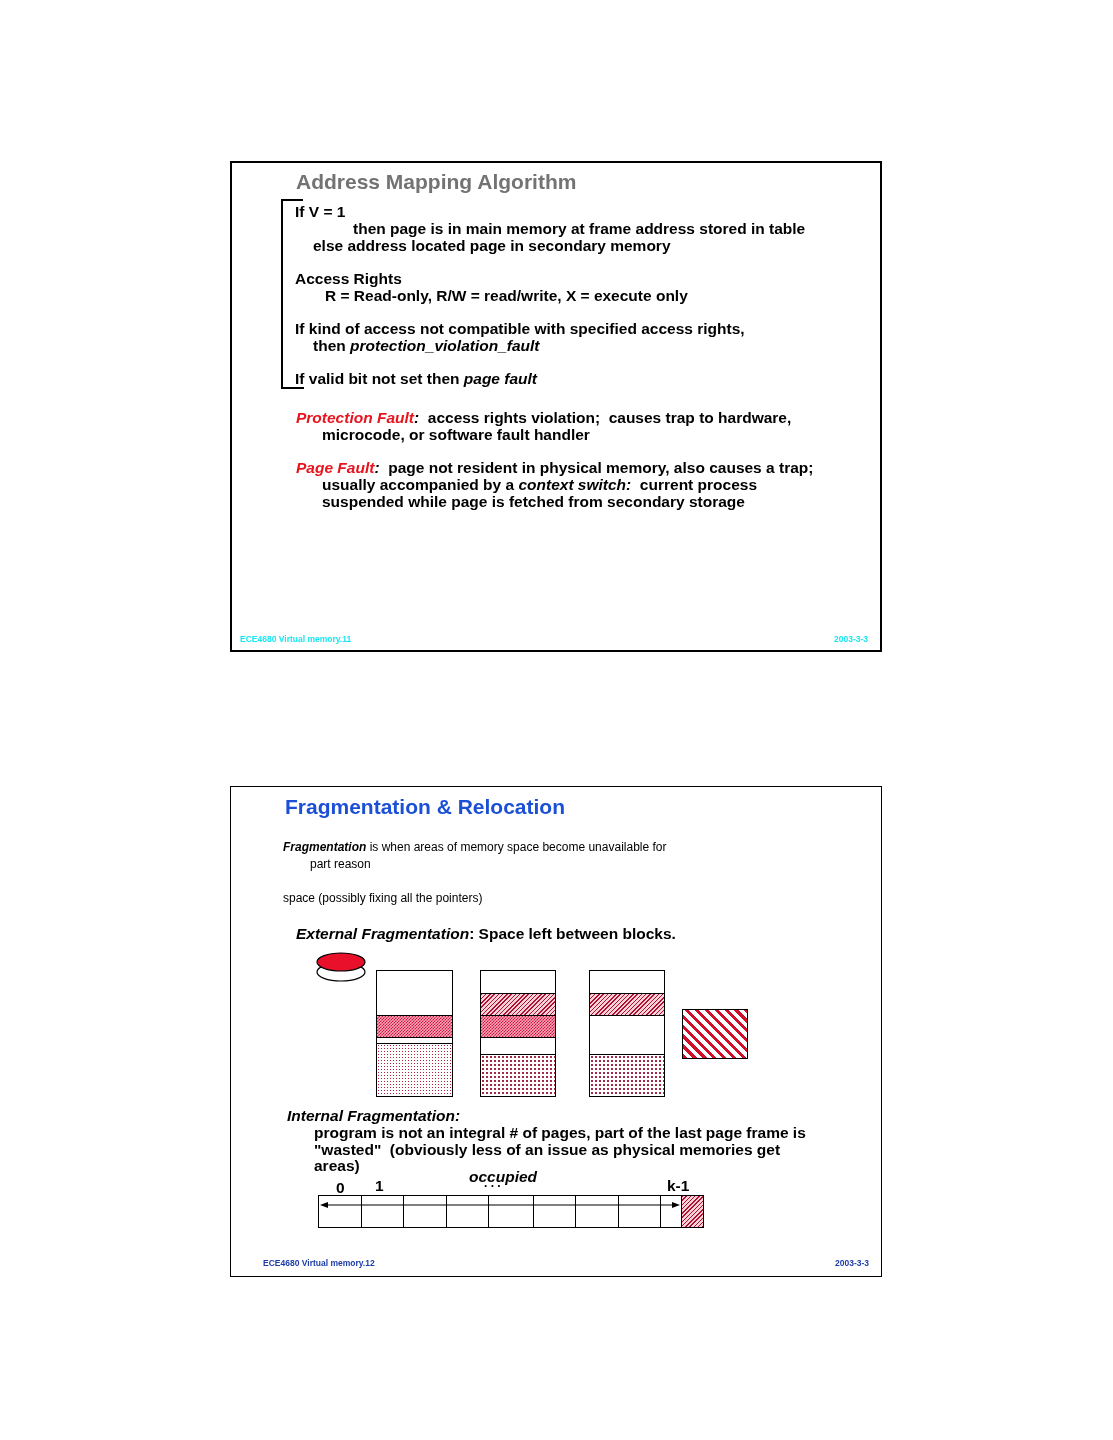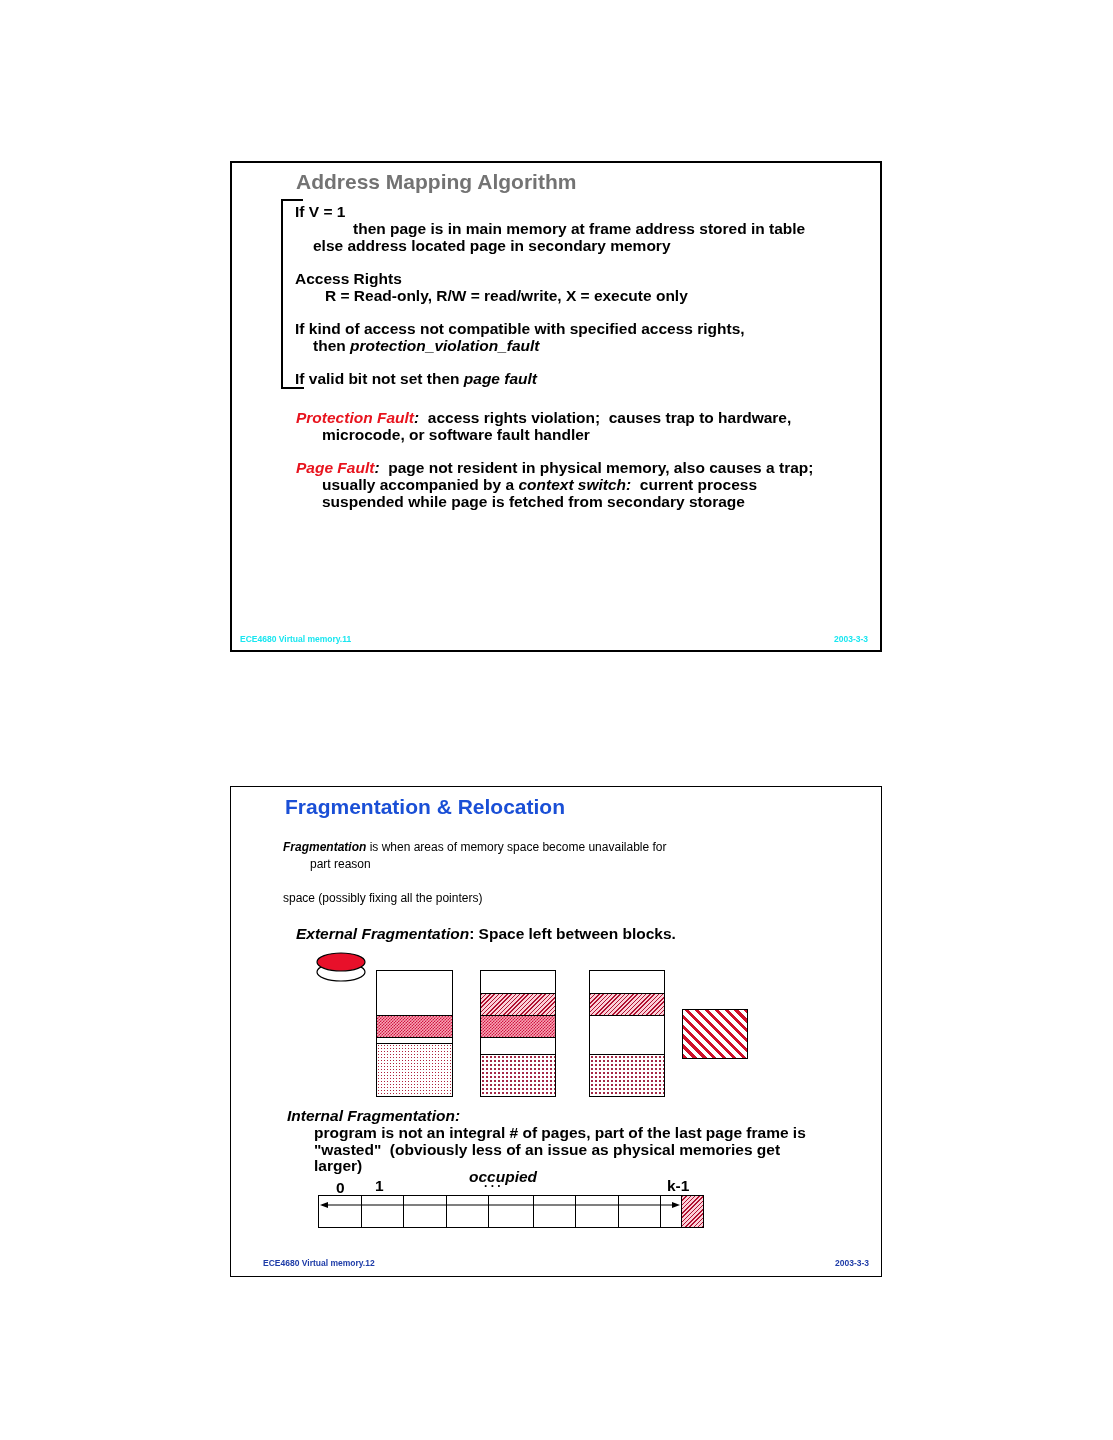--- a/index.html
+++ b/index.html
@@ -102,21 +102,21 @@
     <div class="seg bt hatch" style="top:22px; height:22px;"></div>
     <div class="seg bt" style="top:44px; height:39px;"></div>
     <div class="seg bt dots2" style="top:83px; bottom:0;"></div>
   </div>
 
   <div class="abs bighatch" style="left:451px; top:222px; width:66px; height:50px;"></div>
 
   <div class="abs b it" style="left:56px; top:320px;">Internal Fragmentation:</div>
   <div class="abs b" style="left:83px; top:337px;">program is not an integral # of pages, part of the last page frame is</div>
   <div class="abs b" style="left:83px; top:354px; white-space:pre;">"wasted"  (obviously less of an issue as physical memories get</div>
-  <div class="abs b" style="left:83px; top:370px;">larger)</div>
+  <div class="abs b" style="left:83px; top:370px;">areas)</div>
 
   <div class="abs b it" style="left:238px; top:381px;">occupied</div>
   <div class="abs b" style="left:105px; top:392px;">0</div>
   <div class="abs b" style="left:144px; top:390px;">1</div>
   <div class="abs b" style="left:253px; top:388px; font-size:12px; white-space:pre;">. . .</div>
   <div class="abs b" style="left:436px; top:390px;">k-1</div>
 
   <div class="abs" style="left:87px; top:408px; width:386px; height:33px; border:1.2px solid #000; box-sizing:border-box;">
     <div class="cell" style="left:42px;"></div>
     <div class="cell" style="left:84px;"></div>

